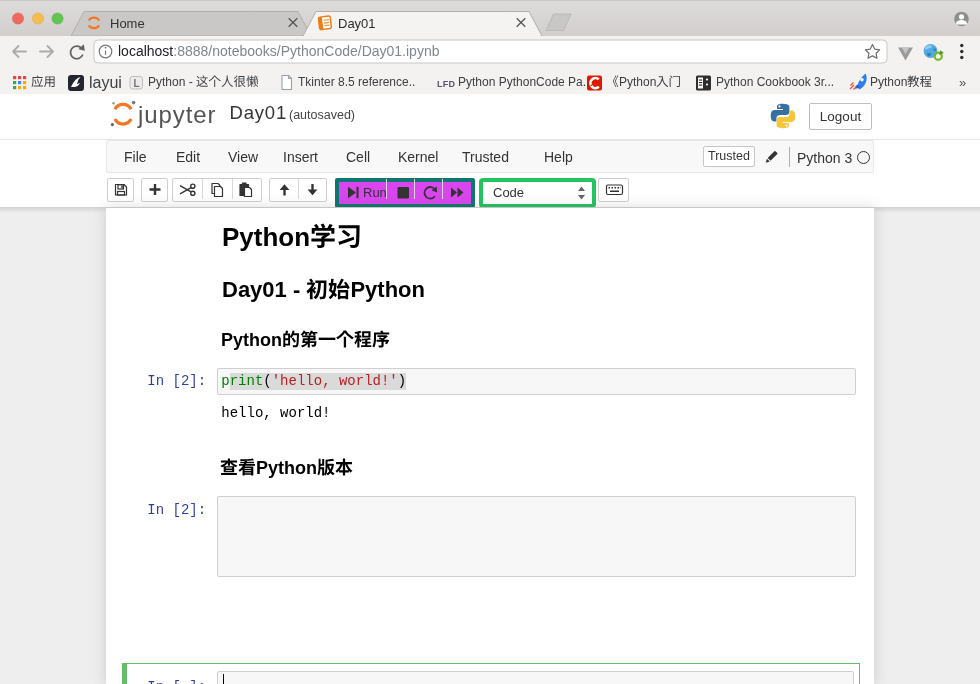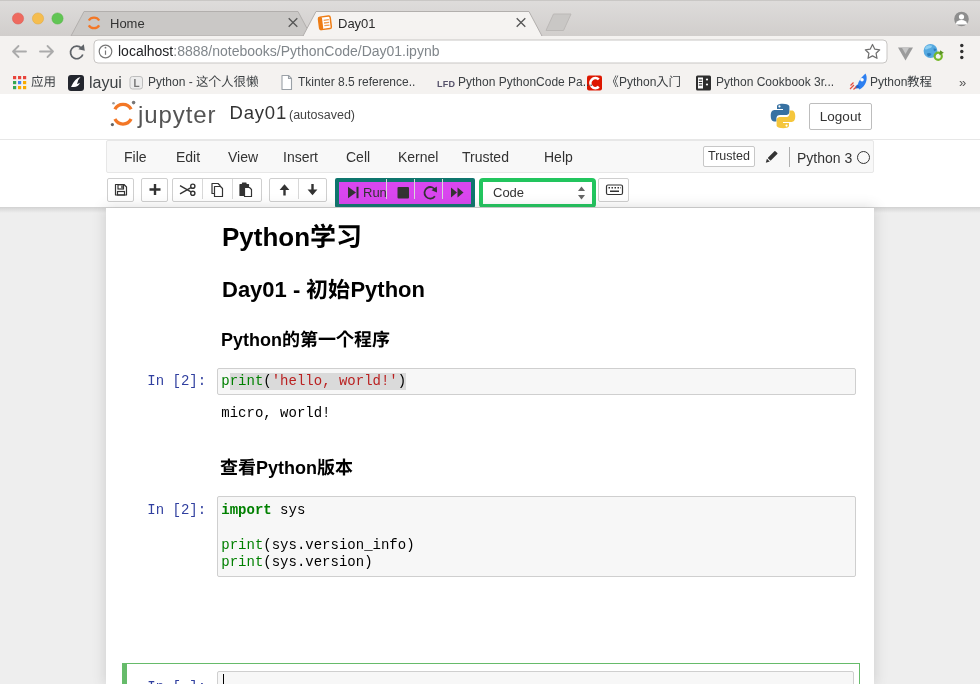--- a/index.html
+++ b/index.html
@@ -293,31 +293,27 @@
         <path transform="translate(1000,0)" d="M749 465V408H125V309H868V563H221V465ZM277 465Q273 508 267 555Q261 603 255 646Q249 689 243 722H125Q133 687 139 644Q146 600 152 554Q158 507 162 465ZM827 622V722H172L202 622ZM916 622Q916 622 916 638Q915 654 913 665Q906 765 896 818Q885 871 865 891Q849 908 831 916Q813 924 789 926Q768 928 734 929Q701 930 662 928Q661 902 651 871Q642 841 628 819Q659 821 688 822Q716 823 730 823Q742 823 750 822Q758 820 765 814Q776 804 783 763Q790 723 796 637V622ZM548 331V970H430V331ZM499 698Q456 755 395 806Q335 858 265 898Q196 939 125 965Q116 951 103 933Q91 916 76 899Q62 882 49 871Q118 851 186 818Q255 785 312 744Q369 702 406 657ZM513 108V194H201V108ZM964 107V194H588V107ZM306 51Q276 127 230 198Q183 270 135 317Q123 308 105 297Q86 287 67 277Q48 267 34 261Q85 219 129 155Q172 90 197 22ZM717 49Q693 126 652 197Q611 268 567 315Q555 306 536 295Q517 283 498 272Q478 262 463 255Q509 213 545 151Q581 89 601 22ZM351 145Q370 173 390 209Q410 245 419 271L315 311Q308 284 290 247Q272 210 253 179ZM779 140Q805 168 831 204Q857 239 870 267L766 310Q755 283 731 246Q706 209 682 179Z"></path>
         <path transform="translate(2000,0)" d="M964 425V556H38V425Z"></path>
         <path transform="translate(3000,0)" d="M496 157Q466 204 422 253Q379 301 326 349Q273 397 213 440Q153 484 90 520Q82 505 69 486Q55 468 40 450Q25 432 11 419Q77 385 140 338Q203 292 258 240Q313 188 356 135Q399 82 426 33H555Q596 95 646 150Q696 206 753 254Q810 303 871 341Q932 380 993 406Q970 430 949 460Q928 489 910 517Q851 484 790 441Q730 399 675 351Q620 303 574 253Q528 204 496 157ZM560 371V970H433V371Z"></path>
         <path transform="translate(4000,0)" d="M742 511V915H622V511ZM960 844V948H394V844ZM920 650V751H444V650ZM562 318H800V175H562ZM917 74V419H451V74ZM939 522Q888 535 827 545Q767 554 702 561Q637 568 572 572Q507 576 446 578Q443 559 435 533Q427 507 418 488Q477 485 539 480Q601 475 661 468Q720 461 773 452Q826 443 868 432ZM301 124V969H185V124ZM408 312V423H41V312ZM261 387Q247 441 227 499Q207 557 183 614Q159 670 132 720Q105 770 76 807Q67 781 51 748Q34 716 20 693Q46 663 71 622Q97 582 120 536Q143 490 161 444Q179 398 191 357ZM427 133Q375 152 313 168Q251 184 187 195Q122 207 63 214Q59 195 49 168Q38 141 29 122Q86 113 144 101Q202 88 255 73Q308 57 347 41ZM299 451Q308 458 327 477Q345 495 366 517Q388 538 405 557Q422 575 430 584L361 678Q352 660 338 636Q323 612 307 586Q290 560 274 537Q258 514 246 498Z"></path>
         <path transform="translate(5000,0)" d="M784 292V387H299V292ZM871 548V649H252V548ZM646 848Q646 893 634 917Q621 942 586 954Q552 966 503 968Q454 971 389 971Q385 946 374 915Q362 884 350 860Q380 861 411 862Q442 862 467 862Q491 862 500 862Q515 861 520 858Q525 855 525 845V589H646ZM852 548 871 541 957 576Q927 632 892 689Q856 747 824 788L729 744Q755 709 784 658Q813 608 833 563V548ZM778 292 805 286 881 345Q846 382 802 419Q758 456 710 488Q662 521 612 545Q602 530 583 510Q563 490 550 478Q588 457 626 428Q664 400 697 370Q729 339 748 314V292ZM957 133V244H167V133ZM226 407Q226 468 222 542Q219 616 207 693Q196 770 176 842Q155 915 121 974Q110 964 91 951Q72 938 53 925Q34 913 19 907Q51 853 69 789Q87 725 96 658Q104 591 107 526Q109 462 109 406V133H226ZM442 407Q486 424 538 448Q590 472 639 496Q689 520 721 540L643 616Q614 596 567 571Q520 545 468 520Q415 494 370 474ZM578 22Q593 52 609 88Q625 125 634 150L508 188Q501 162 487 123Q472 85 459 54Z"></path>
       </svg></div>
 <div class="abs mono" style="left:147.3px;top:372.5px;color:#303F9F">In [2]:</div>
 <div class="abs" style="left:216.5px;top:368px;width:637px;height:25px;background:#f7f7f7;border:1px solid #cfcfcf;border-radius:2px"></div>
 <div class="abs" style="left:229.8px;top:372.7px;width:176.5px;height:17px;background:#dadada"></div>
 <div class="abs mono" style="left:221.3px;top:372.5px"><span style="color:#008000">print</span>(<span style="color:#BA2121">'hello, world!'</span>)</div>
-<div class="abs mono" style="left:221.3px;top:405px">micro, world!</div>
+<div class="abs mono" style="left:221.3px;top:405px">hello, world!</div>
 <div class="abs" style="left:220px;top:458px;font-size:18px;line-height:18px;font-weight:bold;color:#000"><svg style="vertical-align:-2.16px" width="36" height="18" viewBox="0 0 2000 1000" fill="#000">
         <path transform="translate(0,0)" d="M324 661Q324 661 324 668Q324 676 324 686Q324 696 324 703Q324 710 324 710Q324 710 342 710Q360 710 390 710Q421 710 457 710Q493 710 529 710Q565 710 595 710Q626 710 644 710Q662 710 662 710Q662 710 662 703Q662 696 662 686Q662 676 662 668Q662 661 662 661Q662 661 644 661Q626 661 595 661Q565 661 529 661Q493 661 457 661Q421 661 391 661Q360 661 342 661Q324 661 324 661ZM324 534Q324 534 324 541Q324 548 324 558Q324 568 324 575Q324 582 324 582Q324 582 342 582Q360 582 390 582Q421 582 457 582Q493 582 529 582Q565 582 595 582Q626 582 644 582Q662 582 662 582Q662 582 662 575Q662 568 662 558Q662 548 662 541Q662 534 662 534Q662 534 644 534Q626 534 595 534Q565 534 529 534Q493 534 457 534Q421 534 391 534Q360 534 342 534Q324 534 324 534ZM205 453Q205 453 237 453Q268 453 320 453Q372 453 434 453Q497 453 559 453Q621 453 672 453Q724 453 756 453Q788 453 788 453Q788 453 788 478Q788 502 788 541Q788 579 788 622Q788 665 788 704Q788 742 788 767Q788 792 788 792Q788 792 756 792Q724 792 672 792Q621 792 559 792Q497 792 434 792Q372 792 320 792Q268 792 237 792Q205 792 205 792Q205 792 205 767Q205 742 205 704Q205 666 205 622Q205 579 205 541Q205 502 205 478Q205 453 205 453ZM53 142Q53 142 90 142Q128 142 192 142Q256 142 336 142Q415 142 500 142Q586 142 665 142Q745 142 809 142Q873 142 911 142Q948 142 948 142Q948 142 948 158Q948 173 948 193Q948 213 948 229Q948 244 948 244Q948 244 911 244Q873 244 809 244Q745 244 665 244Q586 244 500 244Q415 244 336 244Q256 244 192 244Q128 244 90 244Q53 244 53 244Q53 244 53 229Q53 213 53 193Q53 173 53 158Q53 142 53 142ZM437 30Q437 30 449 30Q461 30 479 30Q496 30 514 30Q532 30 544 30Q556 30 556 30Q556 30 556 59Q556 88 556 133Q556 178 556 228Q556 278 556 324Q556 369 556 398Q556 426 556 426Q556 426 544 426Q532 426 514 426Q496 426 479 426Q461 426 449 426Q437 426 437 426Q437 426 437 398Q437 369 437 324Q437 278 437 228Q437 178 437 133Q437 88 437 59Q437 30 437 30ZM381 174Q381 174 396 180Q412 186 431 193Q451 201 466 207Q482 213 482 213Q450 263 408 309Q366 355 316 394Q267 434 213 466Q159 498 101 520Q93 506 79 488Q66 470 51 453Q36 436 24 425Q78 407 130 381Q183 355 230 322Q277 289 316 251Q354 214 381 174ZM605 174Q633 213 673 249Q712 286 761 317Q810 348 864 374Q918 399 974 415Q961 426 946 443Q930 461 917 479Q904 498 895 513Q838 491 783 460Q727 429 677 390Q627 351 585 306Q542 260 509 211Q509 211 523 205Q537 200 557 192Q577 185 591 179Q605 174 605 174ZM61 837Q61 837 98 837Q135 837 198 837Q261 837 339 837Q417 837 501 837Q584 837 662 837Q740 837 803 837Q866 837 903 837Q940 837 940 837Q940 837 940 853Q940 868 940 889Q940 910 940 926Q940 941 940 941Q940 941 903 941Q866 941 803 941Q740 941 662 941Q584 941 501 941Q417 941 339 941Q261 941 198 941Q135 941 98 941Q61 941 61 941Q61 941 61 926Q61 910 61 889Q61 868 61 853Q61 837 61 837Z"></path>
         <path transform="translate(1000,0)" d="M851 473V972H731V563H368V972H254V473ZM946 336V431H54V336ZM891 203V293H124V203ZM779 606V681H331V606ZM779 725V800H331V725ZM780 845V936H318V845ZM887 119Q810 132 719 141Q627 149 528 155Q429 161 330 163Q230 165 137 164Q136 145 129 118Q121 92 114 75Q206 75 303 72Q400 70 494 64Q588 59 671 52Q755 44 818 34ZM516 142Q482 266 429 383Q375 500 294 598Q214 695 98 762Q90 748 76 730Q63 712 49 695Q35 678 23 667Q129 610 202 522Q276 435 322 330Q368 225 392 117Z"></path>
       </svg>Python<svg style="vertical-align:-2.16px" width="36" height="18" viewBox="0 0 2000 1000" fill="#000">
         <path transform="translate(0,0)" d="M867 323V427H536V323ZM398 512V969H286V620H142V512ZM196 435Q196 502 193 575Q190 647 181 719Q172 791 154 856Q136 921 107 975Q97 963 83 949Q68 935 53 922Q37 909 24 902Q47 855 60 797Q73 739 79 677Q86 614 88 552Q90 490 90 435V39H196ZM852 323 872 319 945 342Q924 495 877 616Q830 736 760 824Q689 911 596 969Q588 954 575 936Q563 918 549 901Q535 884 522 873Q603 830 667 752Q731 674 773 570Q815 466 832 344V323ZM661 403Q686 505 728 595Q770 685 833 755Q895 824 978 866Q964 877 949 894Q933 911 919 930Q905 949 896 965Q808 913 744 833Q680 753 636 649Q592 545 563 425ZM582 452Q582 515 578 584Q575 654 564 724Q554 794 534 858Q513 923 479 976Q469 966 453 953Q438 941 421 929Q405 918 391 911Q418 865 435 807Q452 749 460 687Q469 626 471 565Q474 504 474 451V97H582ZM400 53V425H149V317H290V53ZM966 134Q899 151 821 164Q743 177 663 185Q582 193 506 197Q503 176 493 147Q484 117 474 97Q546 91 620 83Q695 74 762 62Q830 50 880 36Z"></path>
         <path transform="translate(1000,0)" d="M943 225V347H59V225ZM771 678V800H225V678ZM563 31V970H436V31ZM445 300Q410 407 360 504Q311 601 248 682Q186 762 112 820Q102 805 87 787Q71 769 54 752Q38 734 24 723Q92 676 152 604Q212 531 259 445Q306 358 335 269ZM661 272Q690 359 737 442Q783 525 844 594Q904 664 972 710Q957 723 939 741Q920 759 904 779Q888 799 877 816Q805 759 744 679Q683 599 635 503Q587 407 552 303Z"></path>
       </svg></div>
 <div class="abs mono" style="left:147.3px;top:502px;color:#303F9F">In [2]:</div>
 <div class="abs" style="left:216.5px;top:496px;width:637px;height:79px;background:#f7f7f7;border:1px solid #cfcfcf;border-radius:2px"></div>
-<div class="abs mono" style="left:221.3px;top:502px"><span style="color:#008000;font-weight:bold">import</span> sys
-
-<span style="color:#008000">print</span>(sys.version_info)
-<span style="color:#008000">print</span>(sys.version)</div>
 <div class="abs" style="left:122px;top:662.5px;width:736px;height:30px;border:1px solid #66BB6A;background:#fff"></div>
 <div class="abs" style="left:122px;top:662.5px;width:5px;height:22px;background:#66BB6A"></div>
 <div class="abs" style="left:217px;top:670.5px;width:635px;height:20px;background:#f7f7f7;border:1px solid #cfcfcf;border-radius:2px"></div>
 <div class="abs mono" style="left:147.3px;top:678.5px;color:#303F9F">In [ ]:</div>
 <div class="abs" style="left:222.5px;top:674px;width:1.2px;height:10px;background:#000"></div>
 </div>
 </body></html>

